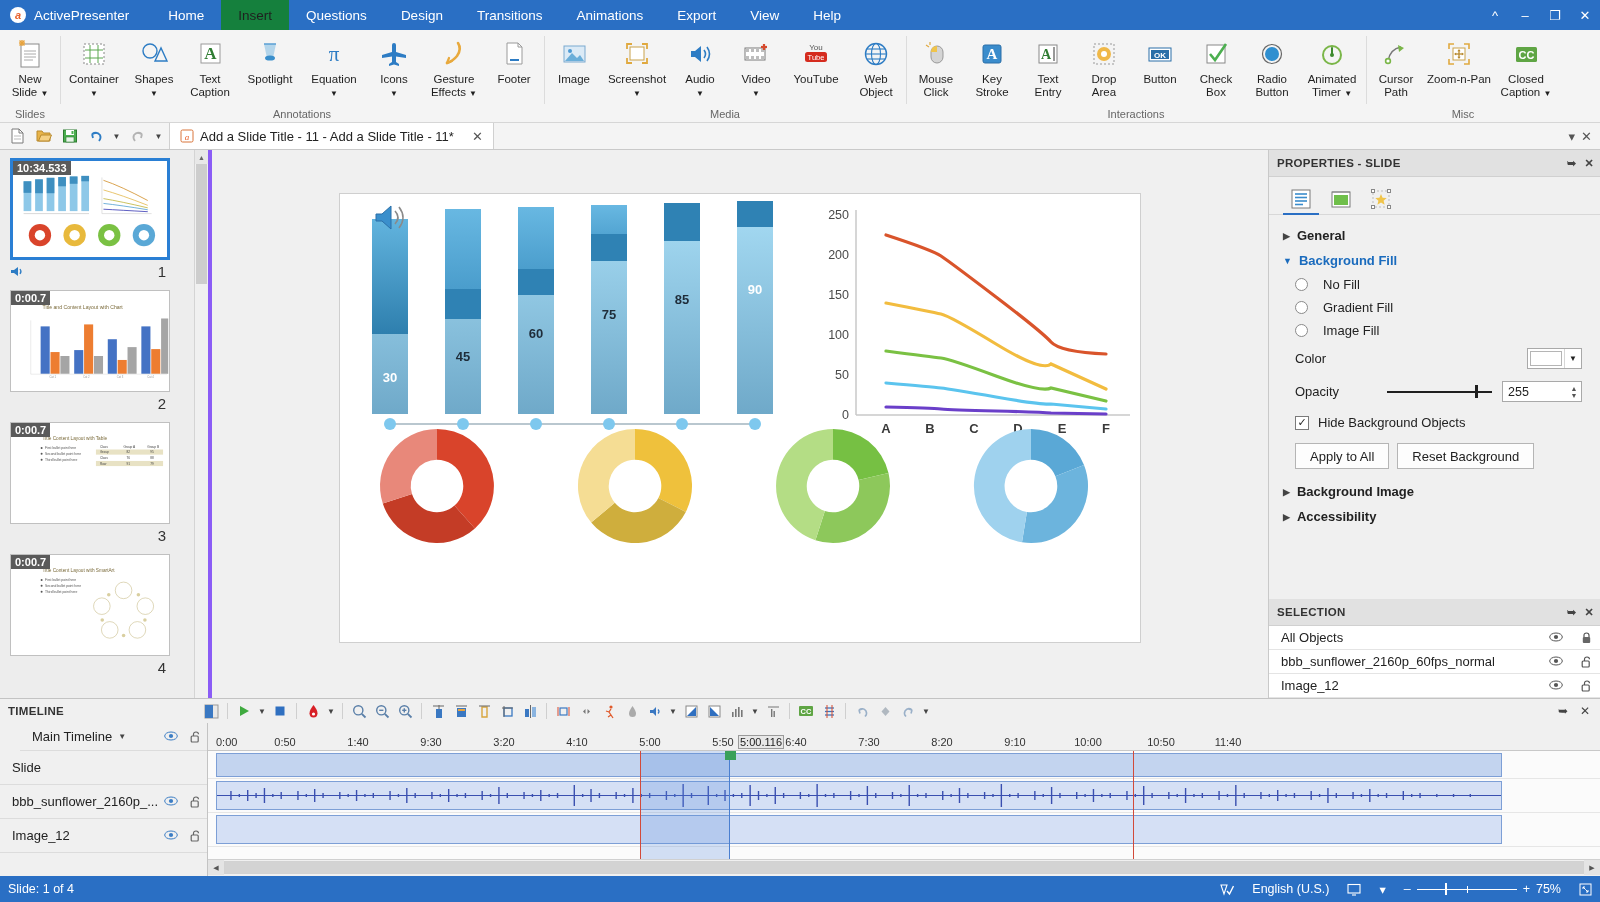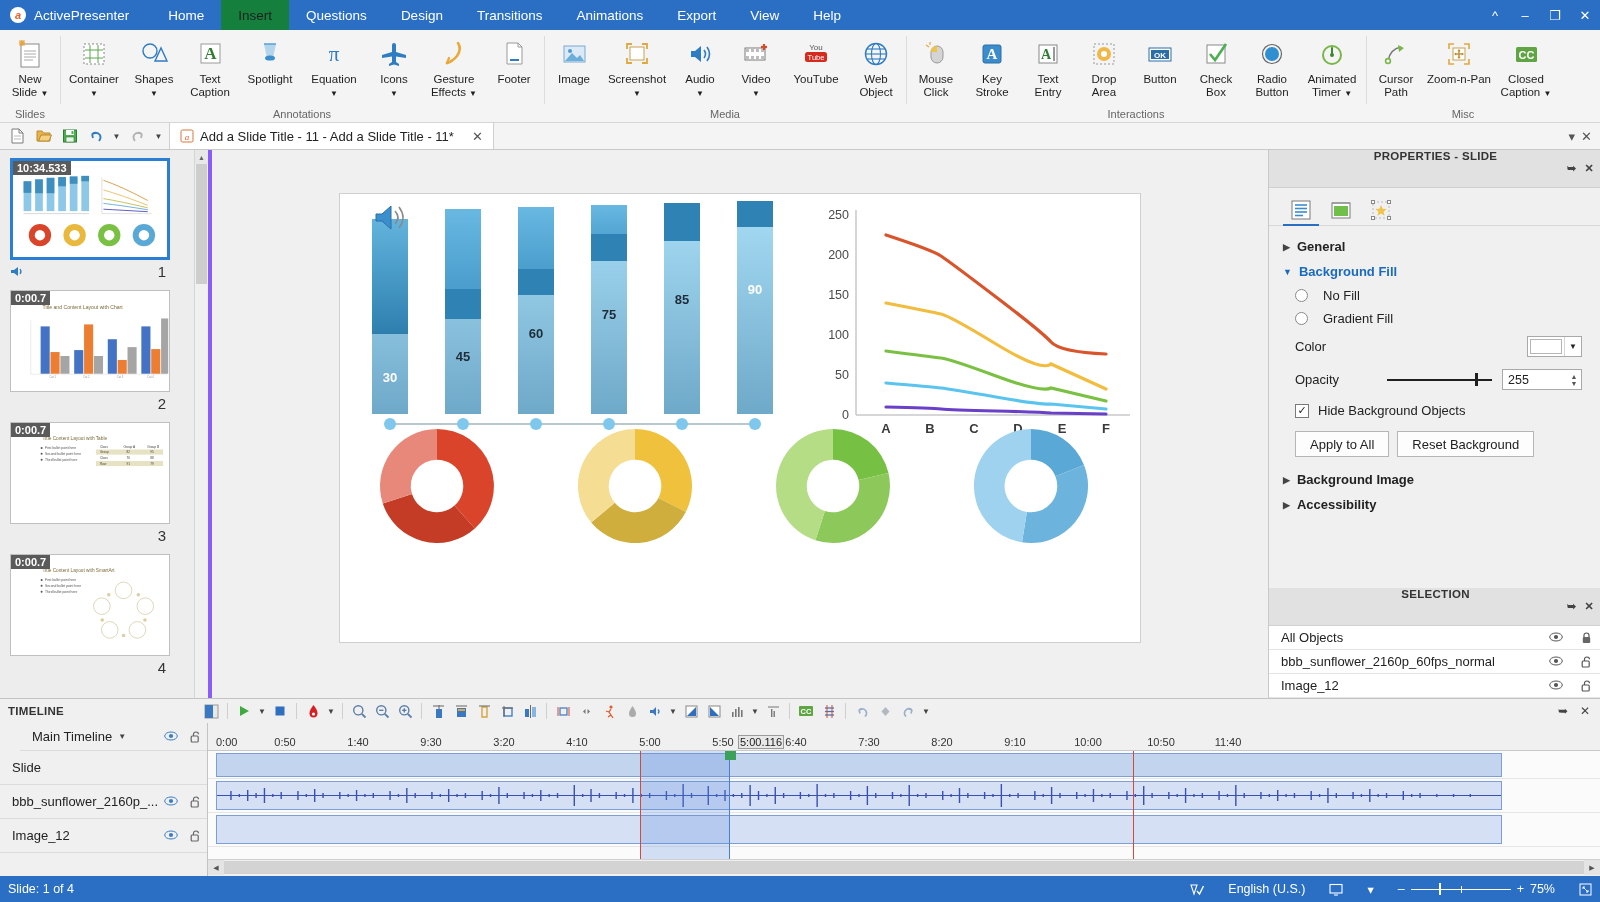--- a/index.html
+++ b/index.html
@@ -115,23 +115,23 @@
     width: 800px; height: 448px; background: #fff; box-shadow: 0 0 0 1px #cfcfcf;
     position: relative;
   }
 
   
   .rightpanel {
     width: 332px; background: #f0f0f0; border-left: 1px solid #c9c9c9;
     display: flex; flex-direction: column; flex: none;
   }
   .panelhdr {
-    height: 38px; background: #e1e1e1; display: flex; align-items: center;
+    height: 27px; background: #e1e1e1; display: flex; align-items: center;
     padding: 0 6px 0 8px; font-size: 11.5px; font-weight: bold; color: #333;
-    letter-spacing: .3px; border-bottom: 1px solid #d0d0d0; flex-direction: column;
+    letter-spacing: .3px; border-bottom: 1px solid #d0d0d0;
   }
   .panelhdr .ctrls { margin-left: auto; display: flex; gap: 8px; color: #444; font-size: 11px; }
   .proptabs {
     display: flex; gap: 4px; padding: 8px 14px 0; background: #f0f0f0;
     border-bottom: 1px solid #d8d8d8;
   }
   .ptab {
     width: 36px; height: 30px; display: flex; align-items: center; justify-content: center;
     cursor: default; border-bottom: 2px solid transparent; margin-bottom: -1px;
   }
@@ -237,21 +237,21 @@
   .hscroll { height: 16px; background: #f0f0f0; border-top: 1px solid #d0d0d0; display: flex; align-items: center; }
   .hs-arr { width: 16px; height: 15px; display: flex; align-items: center; justify-content: center; font-size: 7px; color: #555; background: #e4e4e4; }
   .hs-track { flex: 1; height: 13px; background: #e9e9e9; border: 1px solid #d2d2d2; position: relative; }
   .hs-thumb { position: absolute; left: 0; top: 0; bottom: 0; width: 100%; background: #d3d3d3; }
 
   
   .statusbar {
     height: 26px; background: #2a6fc4; color: #fff; display: flex; align-items: center;
     padding: 0 8px; font-size: 12.5px; flex: none;
   }
-  .sb-right { margin-left: auto; display: flex; align-items: center; gap: 24px; }
+  .sb-right { margin-left: auto; display: flex; align-items: center; gap: 18px; }
   .sb-zoom { display: flex; align-items: center; gap: 6px; }
   .zslider { width: 100px; height: 14px; position: relative; display: flex; align-items: center; }
   .zslider .zt { height: 1px; background: #fff; width: 100%; }
   .zslider .zk { position: absolute; left: 28%; width: 2px; height: 12px; background: #fff; }
   .zslider .zm { position: absolute; left: 50%; width: 1px; height: 7px; background: #fff; }
   .sb-icon { font-size: 12px; }
 
   
   svg { display: block; }
 </style>
@@ -1023,20 +1023,24 @@
           <span>Background Fill</span>
         </div>
 
         <div class="radio-row">
           <span class="radio"></span>
           <span>No Fill</span>
         </div>
         <div class="radio-row">
           <span class="radio"></span>
           <span>Gradient Fill</span>
+        </div>
+        <div class="radio-row">
+          <span class="radio"></span>
+          <span>Image Fill</span>
         </div>
 
         <div class="field-row">
           <span class="fl">Color</span>
           <span class="colorbox">
             <span class="sw"></span>
             <span class="cdd">▼</span>
           </span>
         </div>
 

